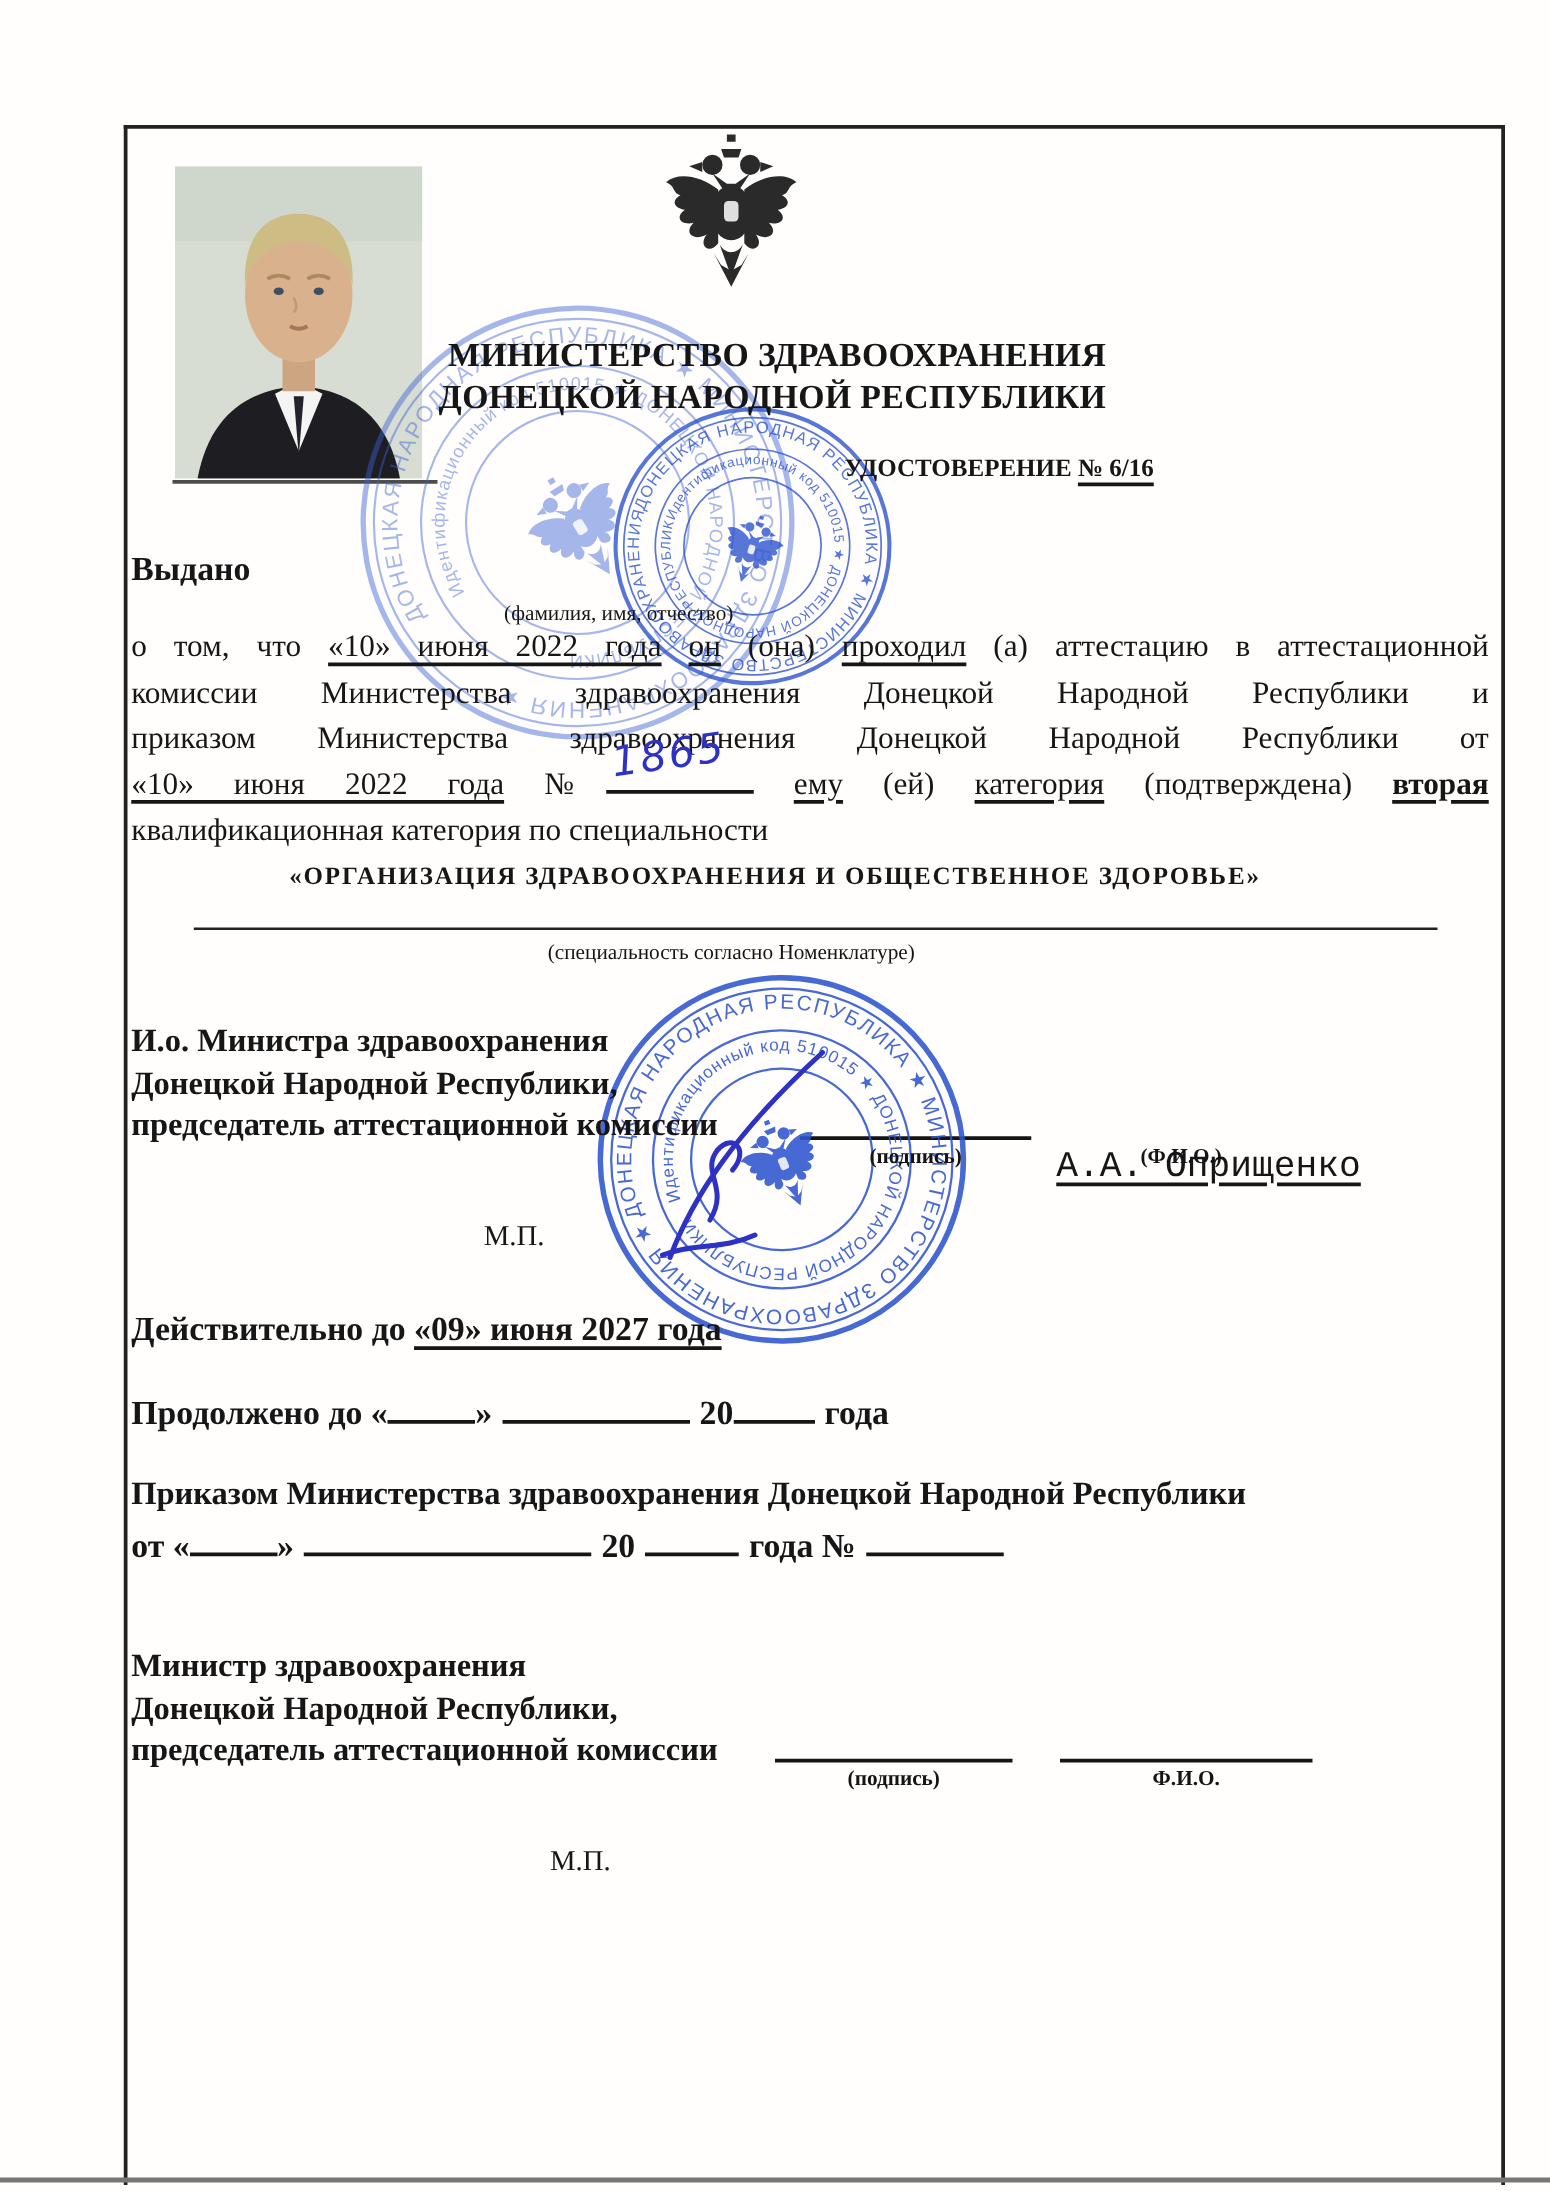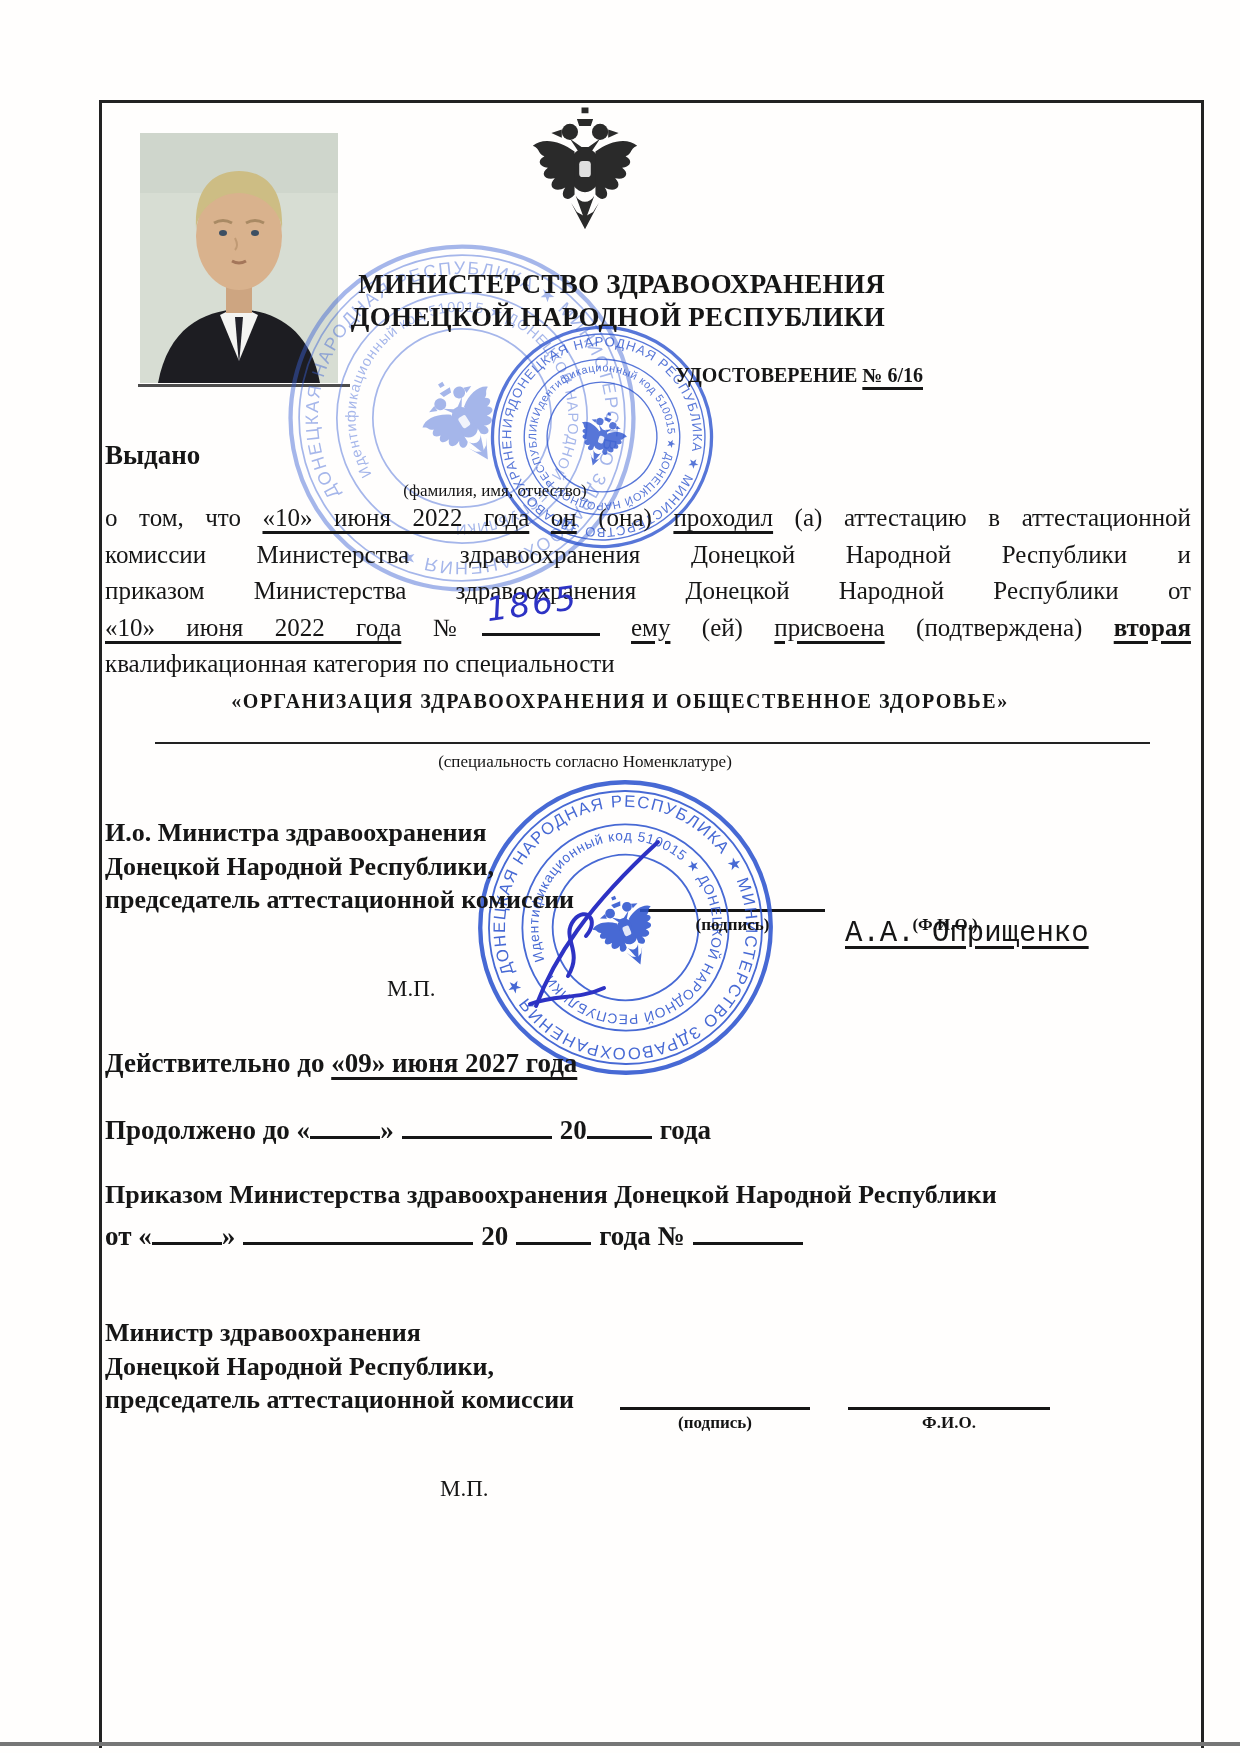--- a/index.html
+++ b/index.html
@@ -160,21 +160,21 @@
 
   <div class="doc-title"><span>УДОСТОВЕРЕНИЕ </span><span class="u">№ 6/16</span></div>
 
   <div class="issued-label">Выдано</div>
   <div class="issued-caption caption">(фамилия, имя, отчество)</div>
 
   <div class="para">
     <div class="pline just"><span>о том, что </span><span class="u">«10» июня 2022 года</span><span> </span><span class="u">он</span><span> (она) </span><span class="u">проходил</span><span> (а) аттестацию в аттестационной</span></div>
     <div class="pline just">комиссии Министерства здравоохранения Донецкой Народной Республики и</div>
     <div class="pline just">приказом Министерства здравоохранения Донецкой Народной Республики от</div>
-    <div class="pline just"><span class="u">«10» июня 2022 года</span><span> </span><span class="nowrap"><span>№</span><span class="blank numblank"><span class="hand">1865</span></span></span><span> </span><span class="u">ему</span><span> (ей) </span><span class="u">присвоена</span><span> (подтверждена) </span><span class="u bold">вторая</span></div>
+    <div class="pline just"><span class="u">«10» июня 2022 года</span><span> </span><span class="nowrap"><span>№</span><span class="blank numblank"><span class="hand">1865</span></span></span><span> </span><span class="u">ему</span><span> (ей) </span><span class="u">категория</span><span> (подтверждена) </span><span class="u bold">вторая</span></div>
     <div class="pline">квалификационная категория по специальности</div>
   </div>
 
   <div class="spec-title">«ОРГАНИЗАЦИЯ ЗДРАВООХРАНЕНИЯ И ОБЩЕСТВЕННОЕ ЗДОРОВЬЕ»</div>
   <div class="spec-line"></div>
   <div class="spec-caption caption">(специальность согласно Номенклатуре)</div>
 
   <div class="officials o1">
     <div>И.о. Министра здравоохранения</div>
     <div>Донецкой Народной Республики,</div>

